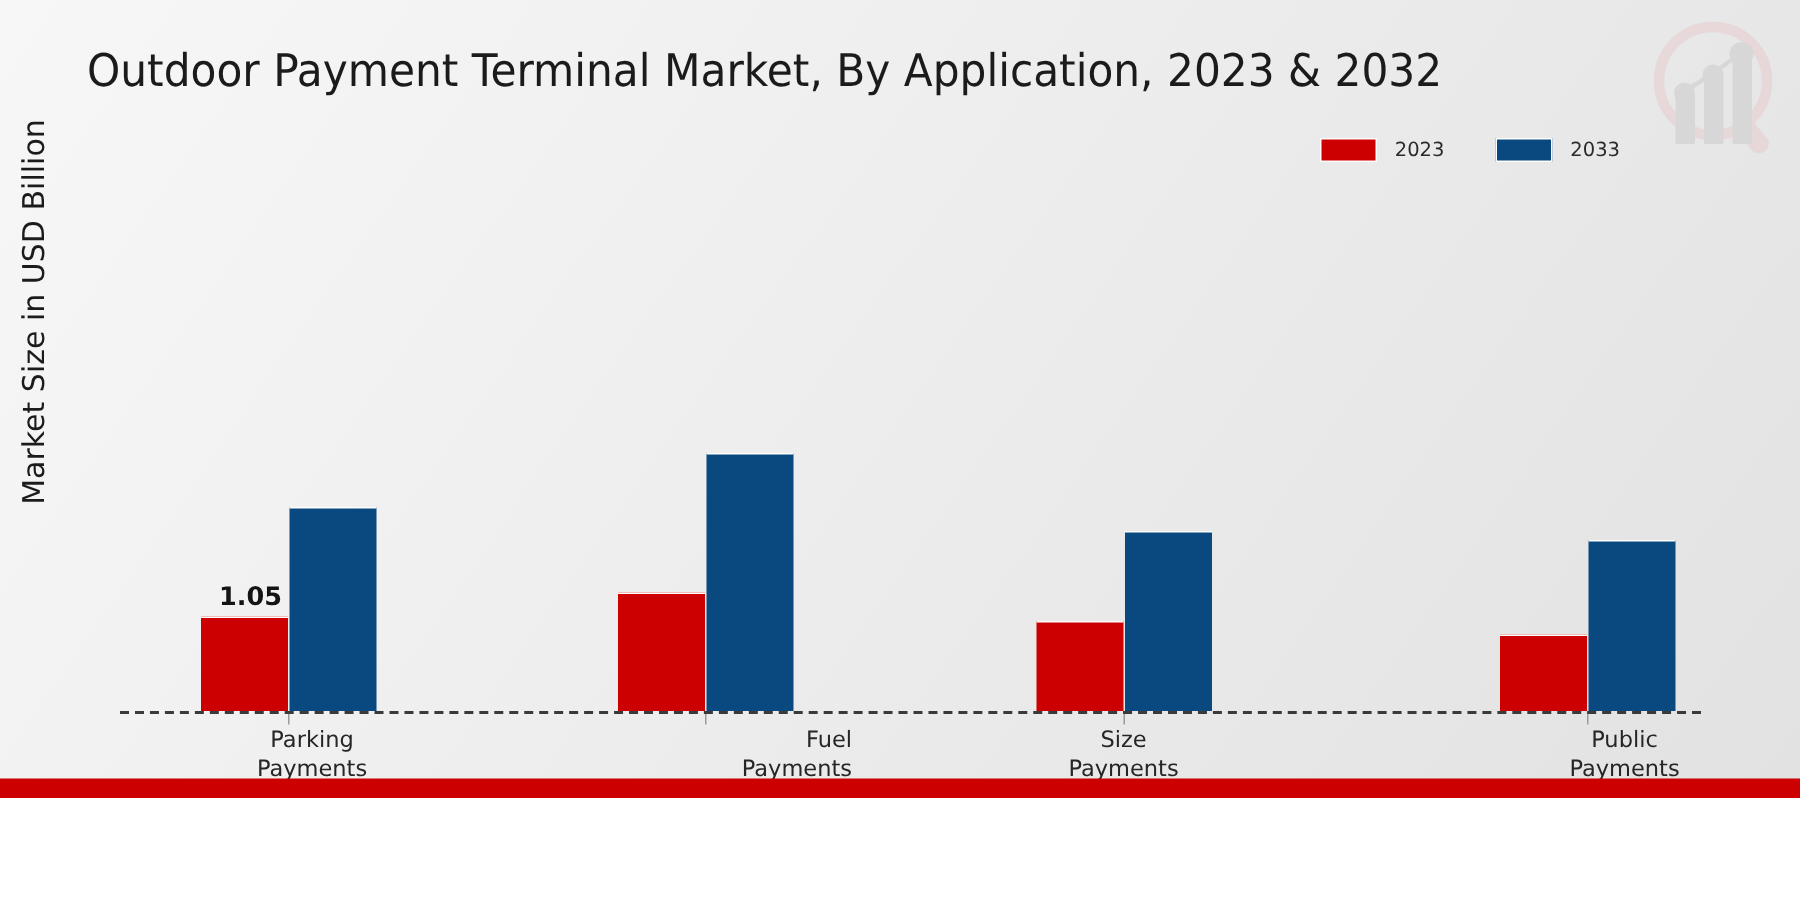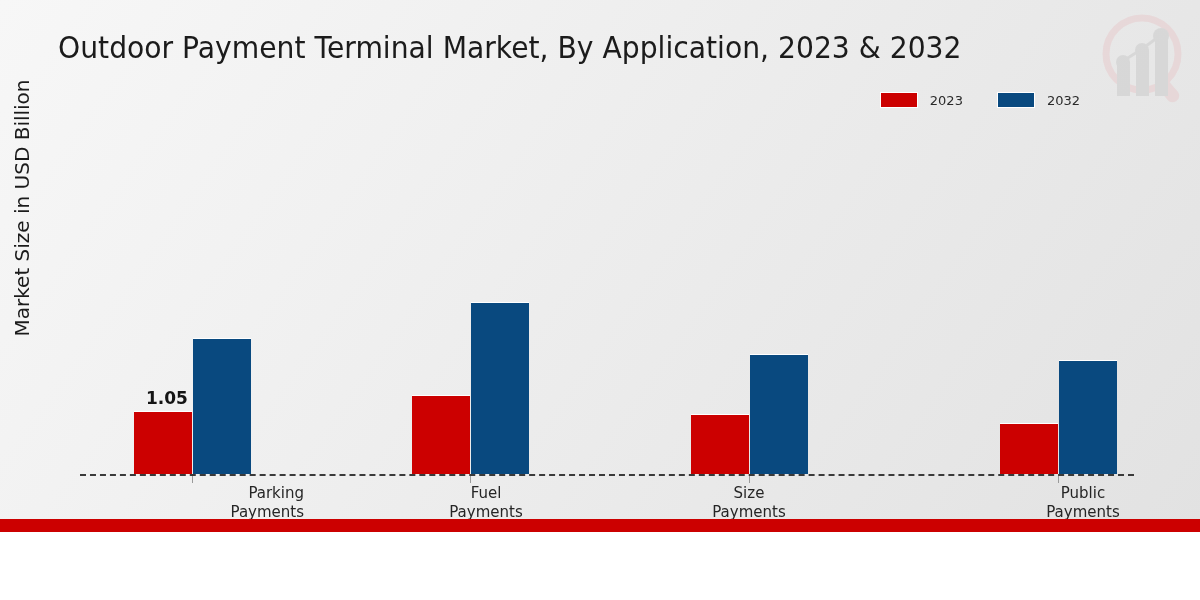--- a/index.html
+++ b/index.html
@@ -174,21 +174,21 @@
 
   <div id="chart-title">Outdoor Payment Terminal Market, By Application, 2023 &amp; 2032</div>
 
   <div id="legend">
     <div class="legend-item">
       <span class="legend-swatch" style="background:#cc0000;"></span>
       <span class="legend-label">2023</span>
     </div>
     <div class="legend-item">
       <span class="legend-swatch" style="background:#09497f;"></span>
-      <span class="legend-label">2032</span>
+      <span class="legend-label">2033</span>
     </div>
   </div>
 
   <div id="y-axis-title">Market Size in USD Billion</div>
 
   <div id="plot">
     <div id="bars-layer">
         <div class="bar b2023" style="width: 58px; height: 63px; top: 411px; left: 134px;"></div>
         <div class="bar b2023" style="width: 58px; height: 79px; top: 395px; left: 412px;"></div>
         <div class="bar b2023" style="width: 58px; height: 60px; top: 414px; left: 691px;"></div>
@@ -198,25 +198,25 @@
         <div class="bar b2032" style="width: 58px; height: 120px; top: 354px; left: 750px;"></div>
         <div class="bar b2032" style="width: 58px; height: 114px; top: 360px; left: 1059px;"></div>
         <div class="tick" style="left: 192px;"></div>
         <div class="tick" style="left: 470px;"></div>
         <div class="tick" style="left: 749px;"></div>
         <div class="tick" style="left: 1058px;"></div>
         <div class="bar-value-label" style="left: 146px; top: 388px;">1.05</div>
       </div>
     <div id="baseline"></div>
     <div id="labels-layer">
-        <div class="cat-label" style="left: 84px; text-align: right;">
+        <div class="cat-label" style="left: 98px;">
           <div>Parking</div>
           <div>Payments</div>
         </div>
-        <div class="cat-label" style="left: 376px;">
+        <div class="cat-label" style="left: 348px; text-align: right;">
           <div>Fuel</div>
           <div>Payments</div>
         </div>
         <div class="cat-label" style="left: 639px;">
           <div>Size</div>
           <div>Payments</div>
         </div>
         <div class="cat-label" style="left: 973px;">
           <div>Public</div>
           <div>Payments</div>

